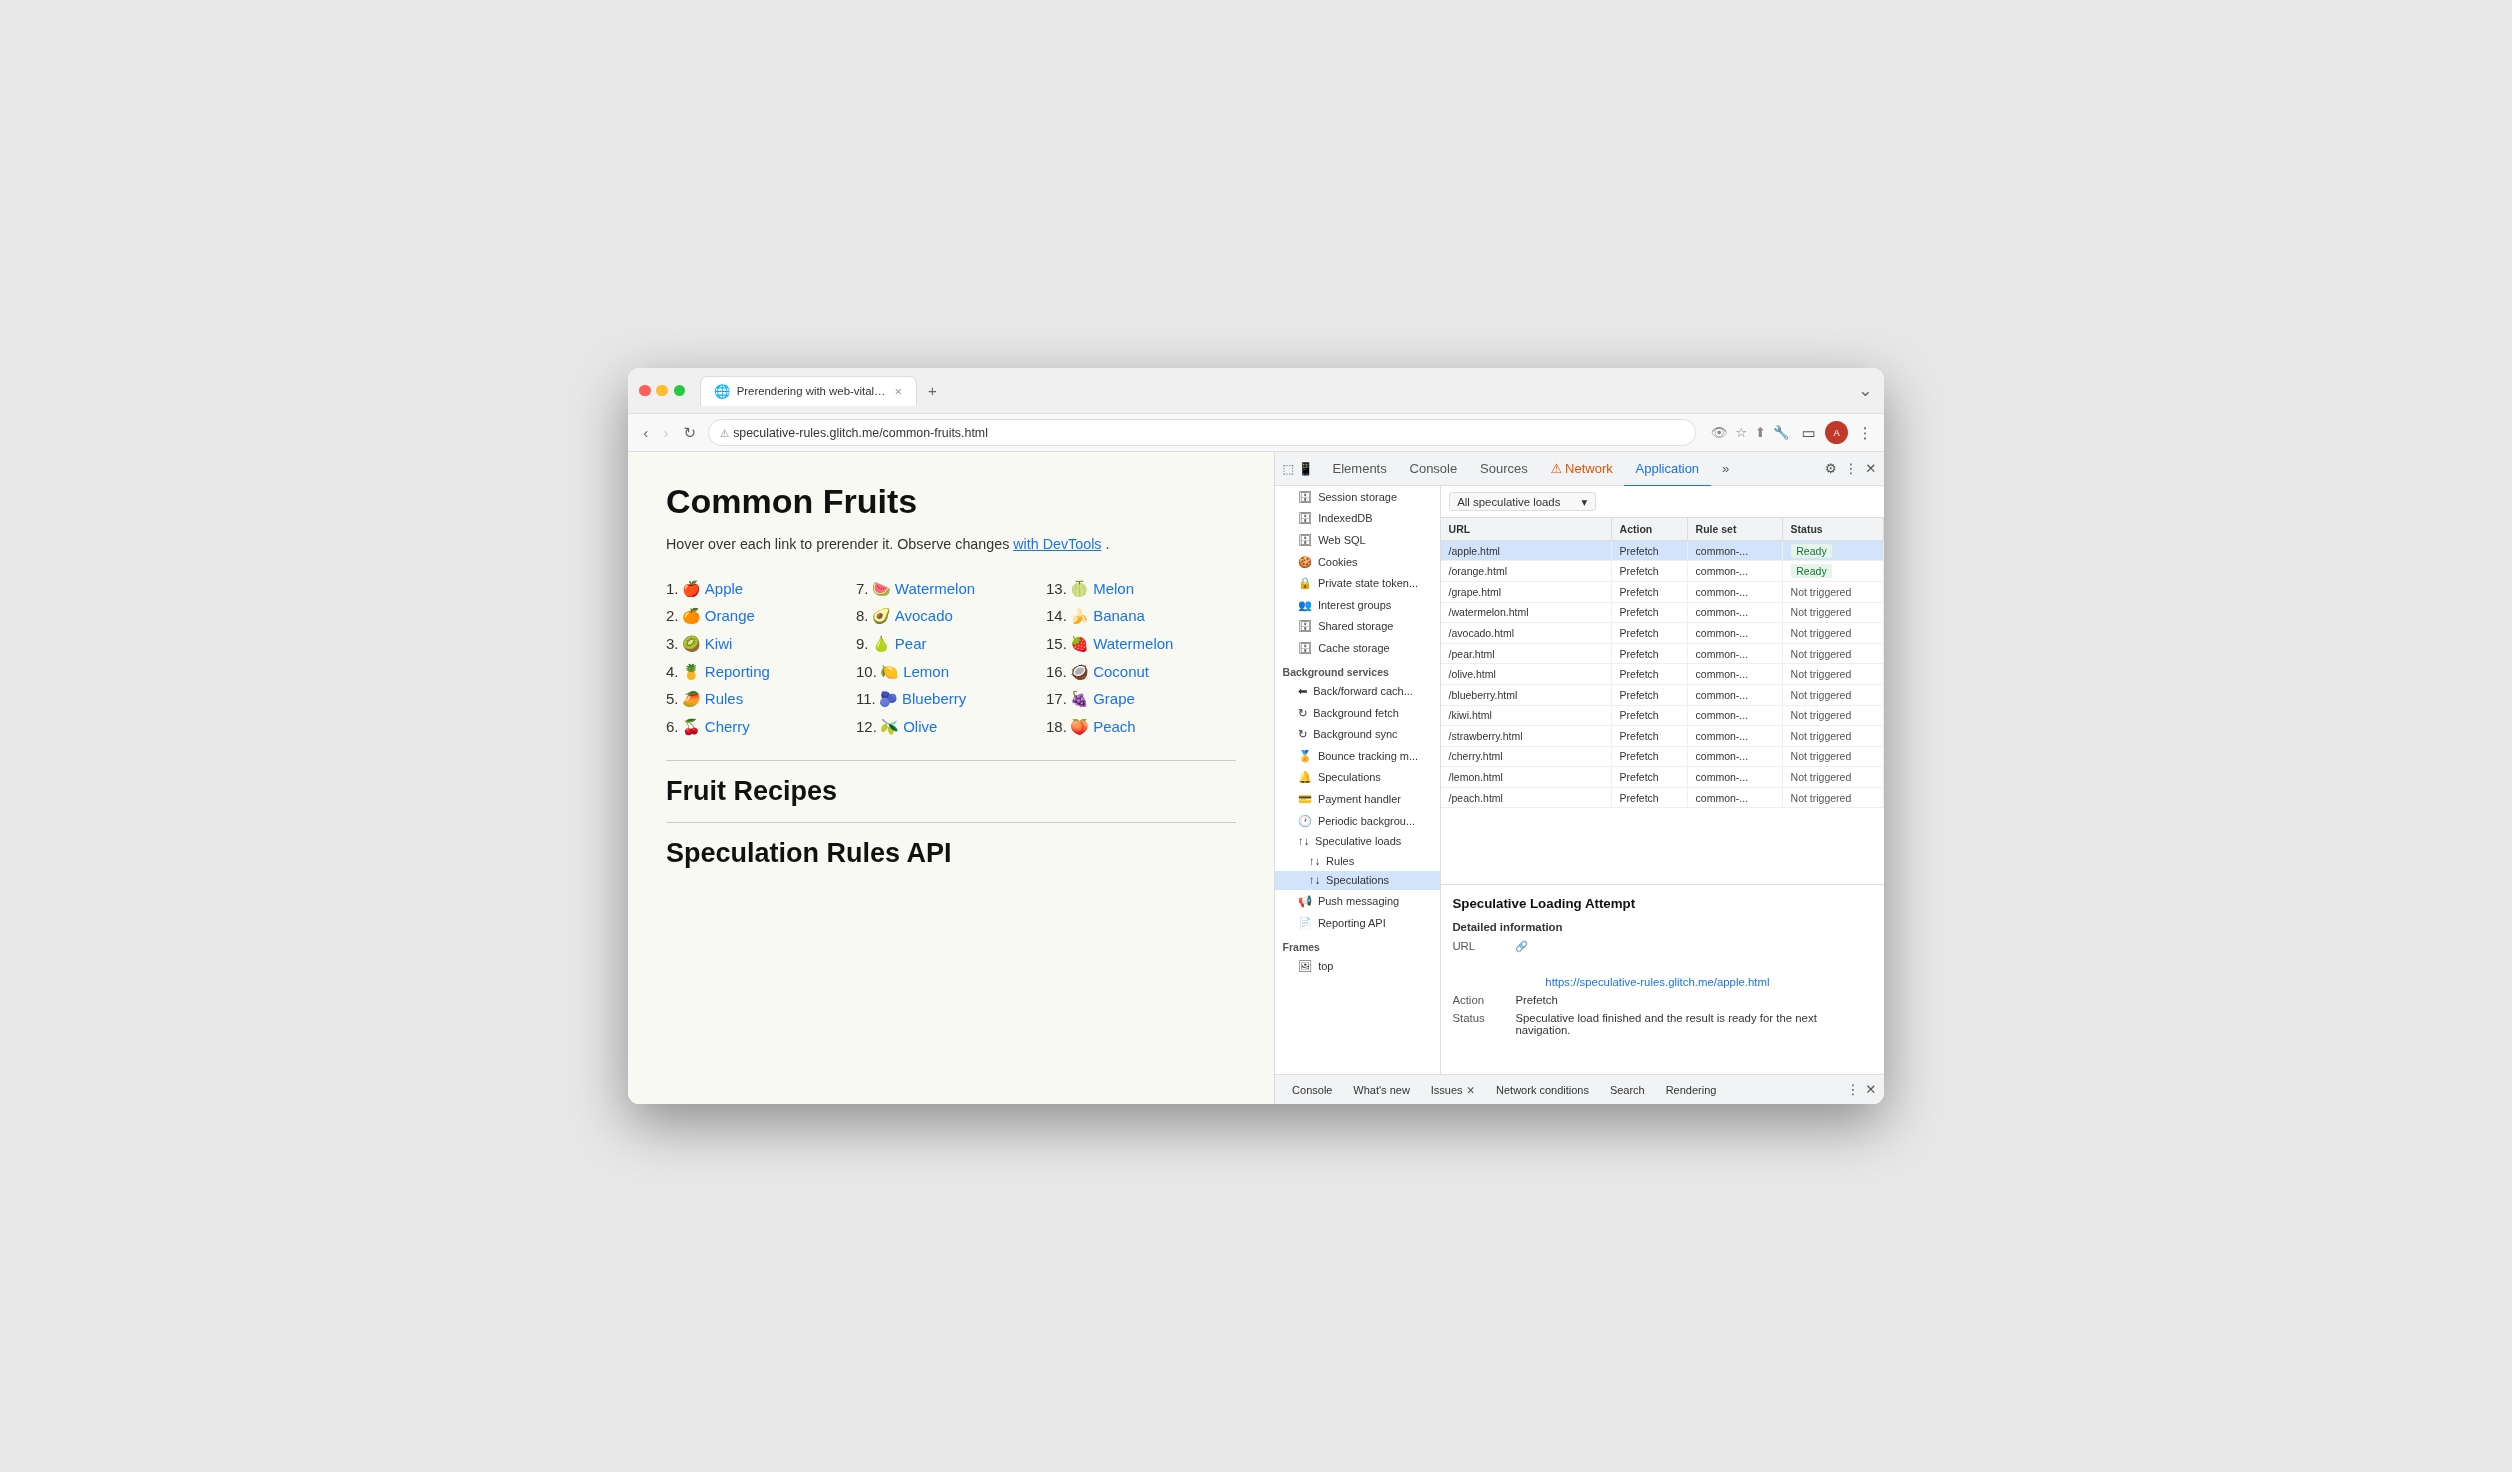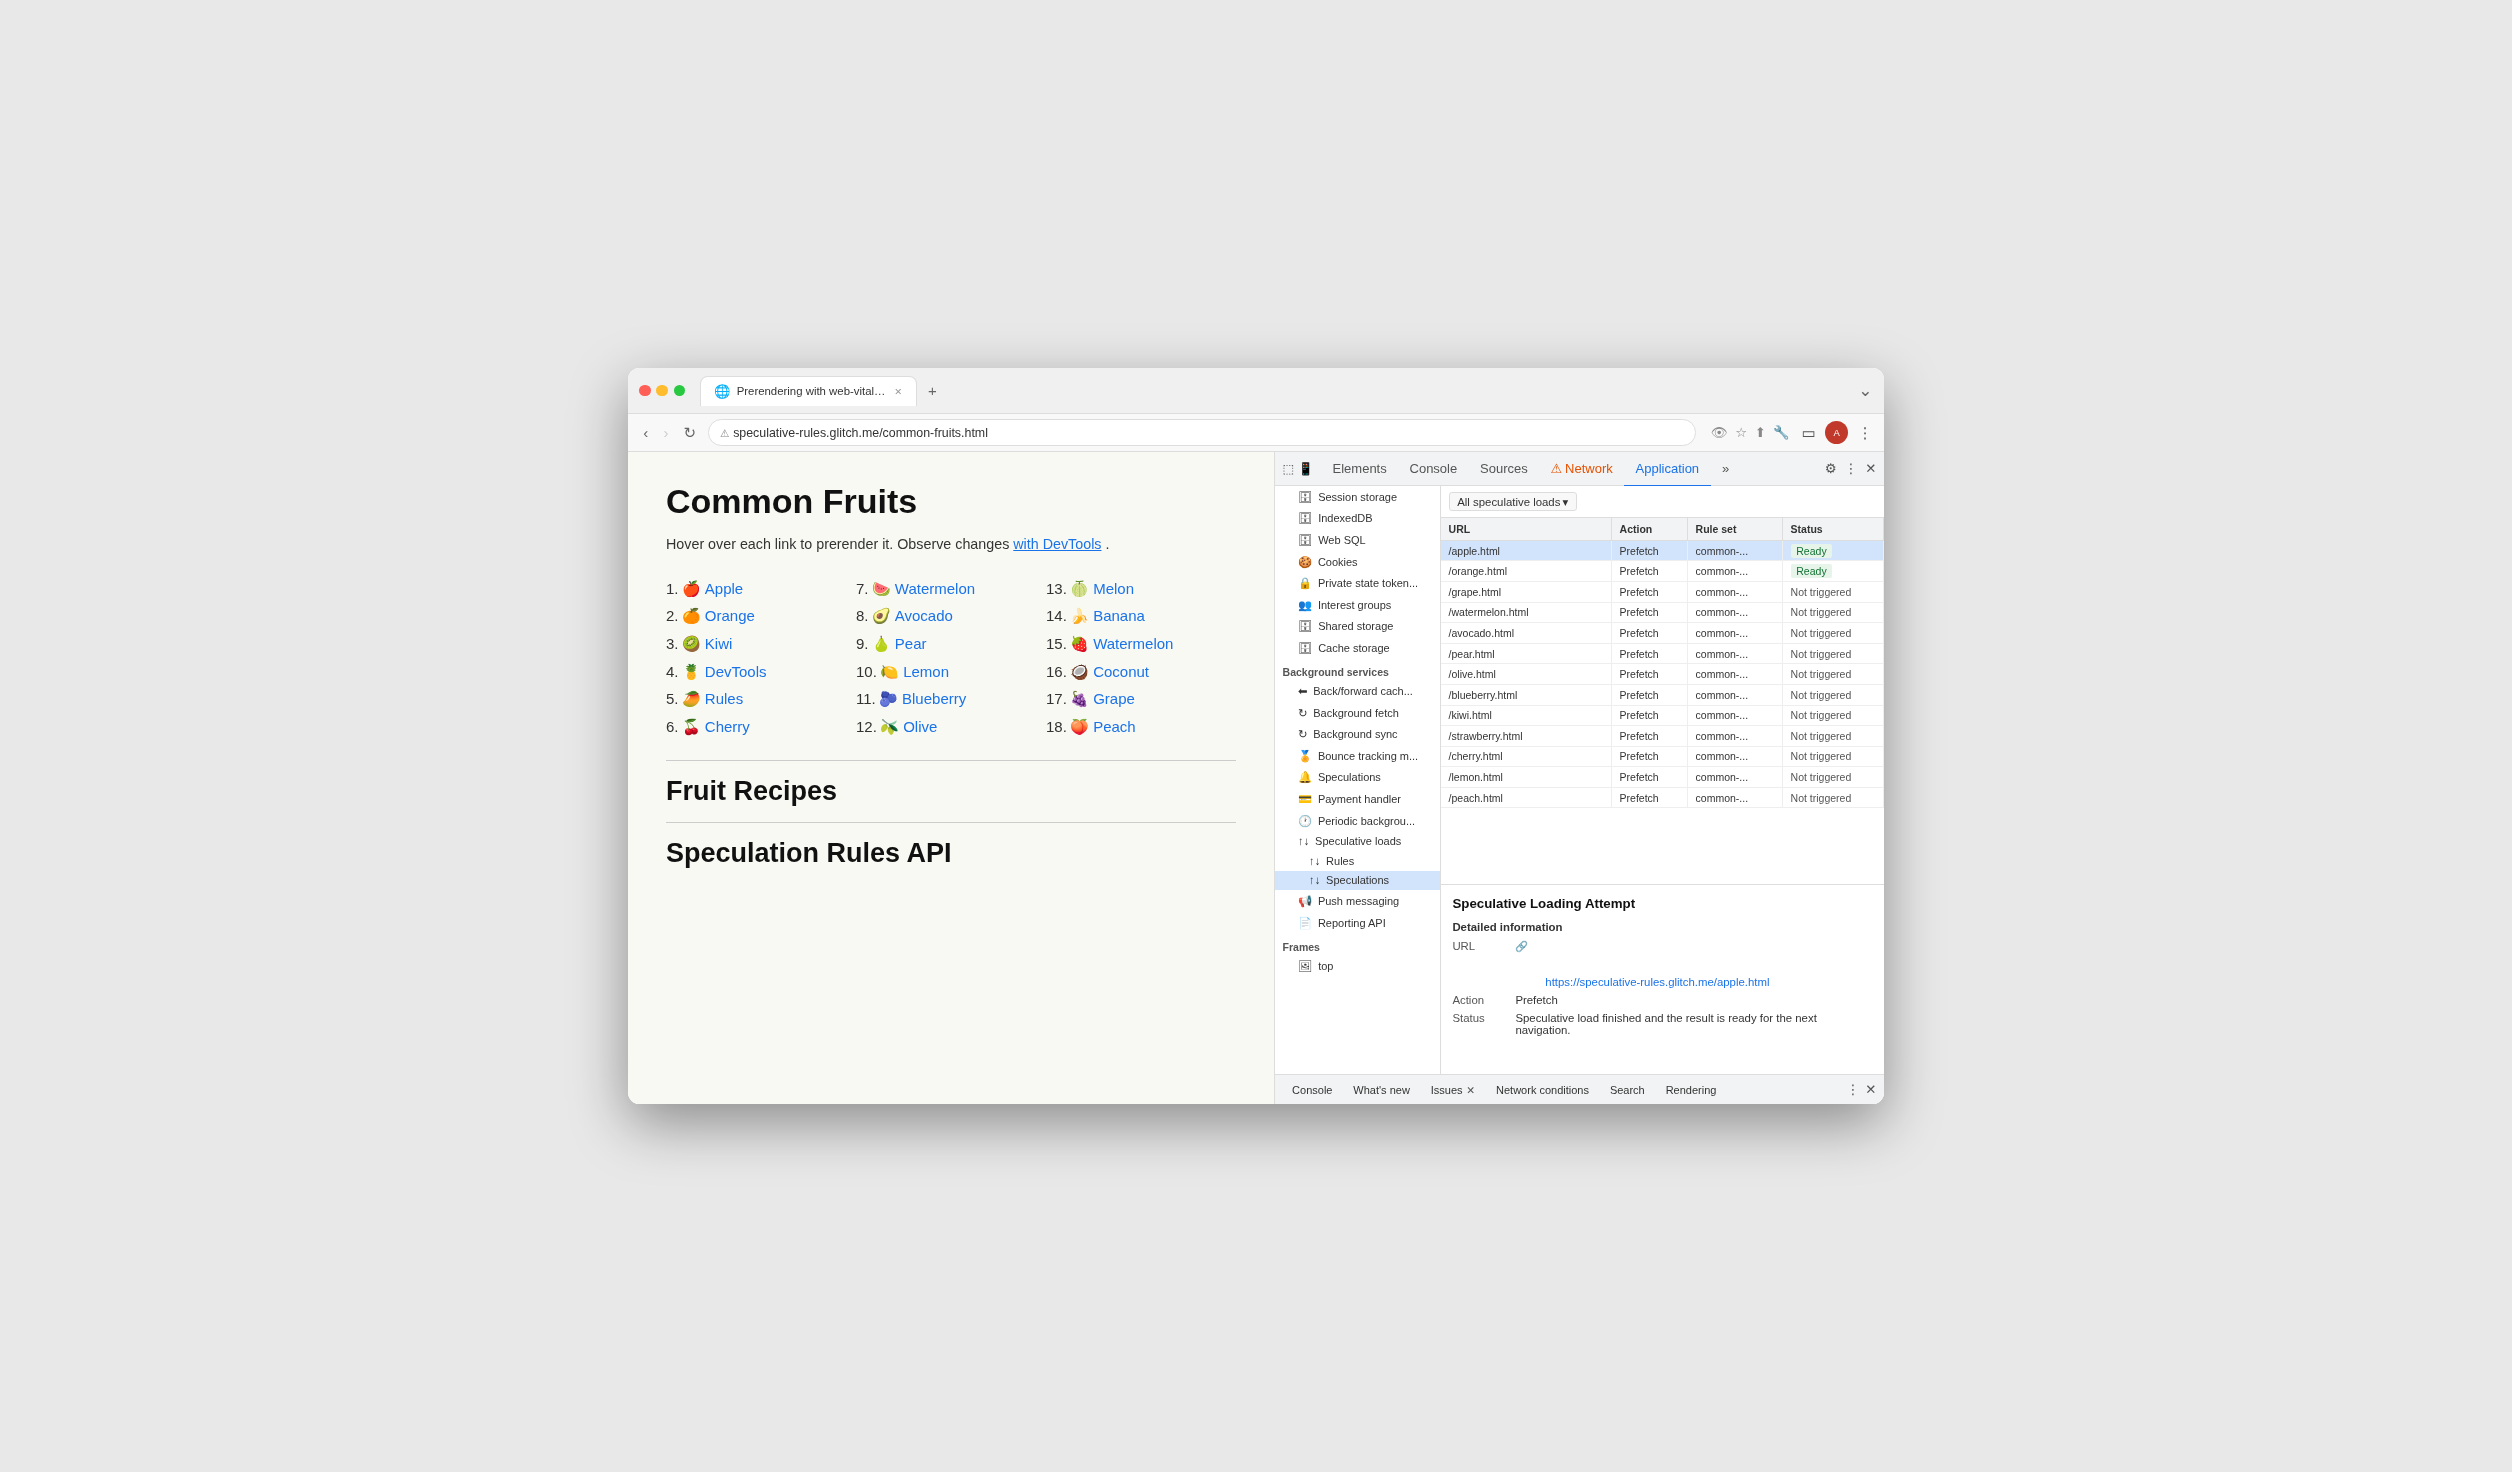--- a/index.html
+++ b/index.html
@@ -265,21 +265,21 @@
     .speculative-bar {
       padding: 5.7px 7.6px;
       border-bottom: 1px solid #ddd;
       display: flex;
       align-items: center;
     }
 
     .speculative-dropdown {
       display: flex;
       align-items: center;
-      gap: 2px;
+      gap: 21px;
       font-size: 11.4px;
       color: #333;
       cursor: pointer;
       border: 1px solid #ddd;
       border-radius: 2.9px;
       padding: 1.9px 7.6px;
       background: #f8f8f8;
     }
 
     
@@ -465,21 +465,21 @@
         <a href="#">with DevTools</a>
         <span>.</span>
       </p>
 
       <div class="fruit-list">
         <div class="fruit-col" id="fruit-col-1">
             <ol>
               <li class="fruit-item" style="list-style: none;"><span style="margin-right:3.8px">1.</span><span style="margin-right:3.8px">🍎</span><a href="#">Apple</a></li>
               <li class="fruit-item" style="list-style: none;"><span style="margin-right:3.8px">2.</span><span style="margin-right:3.8px">🍊</span><a href="#">Orange</a></li>
               <li class="fruit-item" style="list-style: none;"><span style="margin-right:3.8px">3.</span><span style="margin-right:3.8px">🥝</span><a href="#">Kiwi</a></li>
-              <li class="fruit-item" style="list-style: none;"><span style="margin-right:3.8px">4.</span><span style="margin-right:3.8px">🍍</span><a href="#">DevTools</a></li>
+              <li class="fruit-item" style="list-style: none;"><span style="margin-right:3.8px">4.</span><span style="margin-right:3.8px">🍍</span><a href="#">Reporting</a></li>
               <li class="fruit-item" style="list-style: none;"><span style="margin-right:3.8px">5.</span><span style="margin-right:3.8px">🥭</span><a href="#">Rules</a></li>
               <li class="fruit-item" style="list-style: none;"><span style="margin-right:3.8px">6.</span><span style="margin-right:3.8px">🍒</span><a href="#">Cherry</a></li>
             </ol>
           </div>
         <div class="fruit-col" id="fruit-col-2">
             <ol>
               <li class="fruit-item" style="list-style: none;"><span style="margin-right:3.8px">7.</span><span style="margin-right:3.8px">🍉</span><a href="#">Watermelon</a></li>
               <li class="fruit-item" style="list-style: none;"><span style="margin-right:3.8px">8.</span><span style="margin-right:3.8px">🥑</span><a href="#">Avocado</a></li>
               <li class="fruit-item" style="list-style: none;"><span style="margin-right:3.8px">9.</span><span style="margin-right:3.8px">🍐</span><a href="#">Pear</a></li>
               <li class="fruit-item" style="list-style: none;"><span style="margin-right:3.8px">10.</span><span style="margin-right:3.8px">🍋</span><a href="#">Lemon</a></li>

